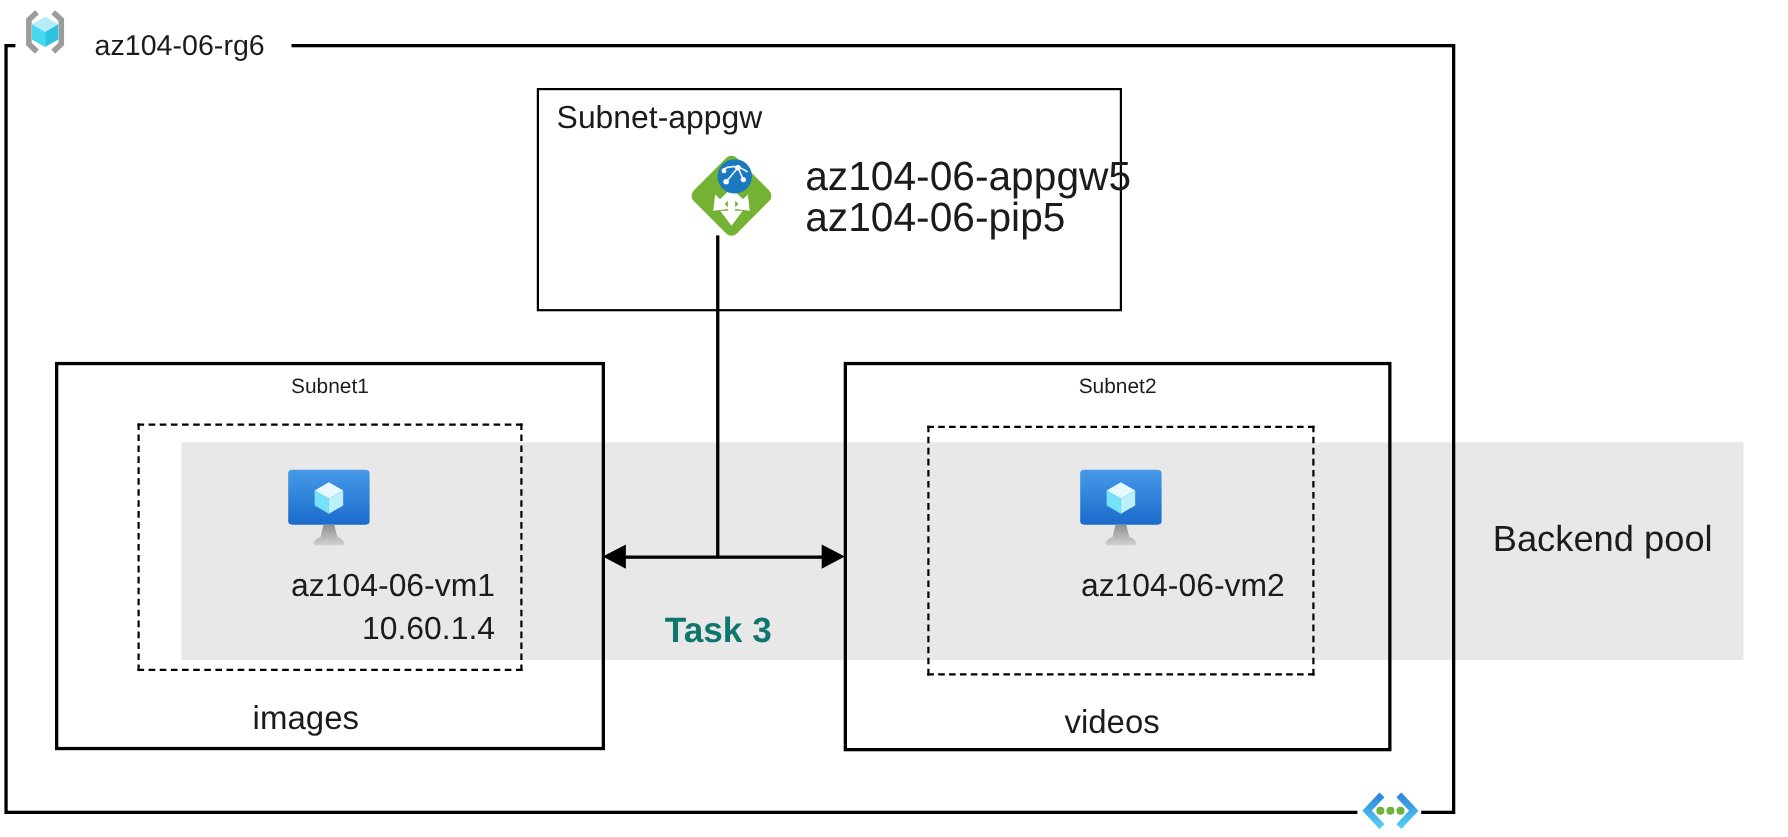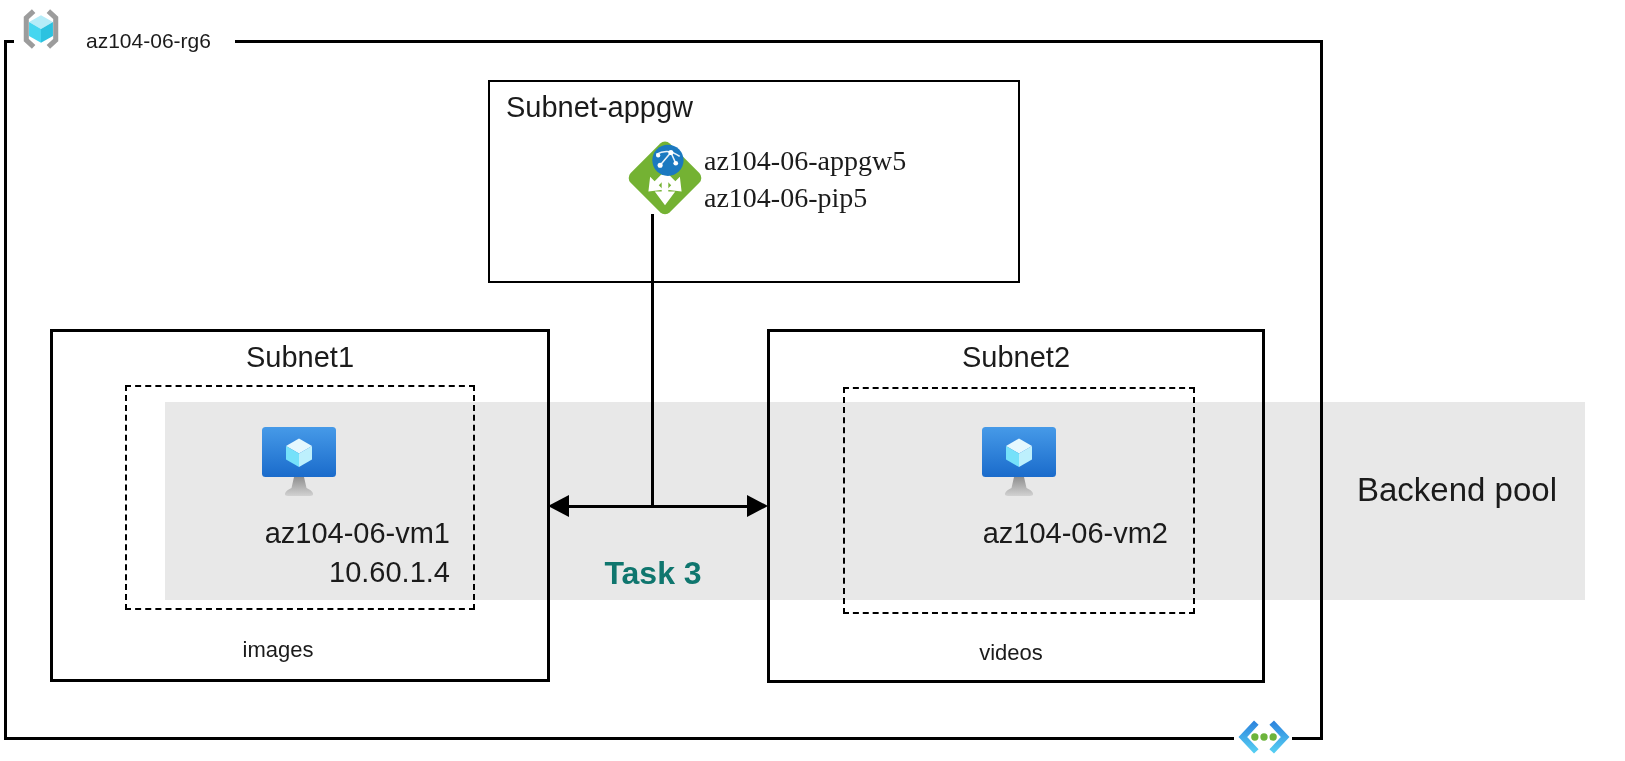--- a/index.html
+++ b/index.html
@@ -6,50 +6,50 @@
   #canvas{
     position:relative;width:1625px;height:761px;background:#fff;overflow:hidden;
     font-family:"Liberation Sans","DejaVu Sans",sans-serif;color:#1b1b1b;
   }
   .abs{position:absolute;}
   
   #band{left:165px;top:402px;width:1420px;height:198px;background:#e8e8e8;}
   
   #outer{left:4px;top:40px;width:1319px;height:700px;border:3px solid #000;box-sizing:border-box;}
   #rg-header{left:14px;top:6px;height:50px;display:flex;align-items:center;gap:22px;background:#fff;padding:0 24px 0 4px;}
-  #rg-label{font-size:21px;white-space:nowrap;margin-top:20px;}
+  #rg-label{font-size:26px;white-space:nowrap;margin-top:20px;}
   
   #appgw-box{left:475px;top:80px;width:532px;height:203px;border:2.5px solid #000;box-sizing:border-box;background:#fff;margin-left:13px;}
   #appgw-title{left:16px;top:9px;font-size:29px;}
   #appgw-icon{left:131px;top:48px;}
-  #appgw-lines{left:214px;top:60px;font-size:28px;line-height:37px;white-space:nowrap;font-family:Liberation Serif, serif;}
+  #appgw-lines{left:242px;top:60px;font-size:37px;line-height:37px;white-space:nowrap;}
   
   #vline{left:651px;top:214px;width:3px;height:292px;background:#000;}
   #harrow{left:566px;top:505px;width:186px;height:3px;background:#000;}
   .tri{width:0;height:0;border-top:11px solid transparent;border-bottom:11px solid transparent;}
   #tri-left{left:548px;top:495px;border-right:21px solid #000;}
   #tri-right{left:747px;top:495px;border-left:21px solid #000;}
   
   #task-label{left:558px;top:555px;width:190px;text-align:center;font-size:32px;font-weight:bold;color:#0f766e;}
   #backend-label{left:1326px;top:471px;width:262px;text-align:center;font-size:33px;}
   
   .subnet-box{border:3px solid #000;box-sizing:border-box;}
   #subnet1{left:50px;top:329px;width:500px;height:353px;}
   #subnet2{left:767px;top:329px;width:498px;height:354px;}
-  .subnet-title{position:absolute;left:0;top:9px;width:100%;text-align:center;font-size:29px;}
+  .subnet-title{position:absolute;left:0;top:9px;width:100%;text-align:center;font-size:19px;}
   .dashed{border:2.5px dashed #000;box-sizing:border-box;}
   #dashed1{left:125px;top:385px;width:350px;height:225px;}
   #dashed2{left:843px;top:387px;width:352px;height:227px;}
   .vm-icon{width:76px;height:72px;}
   #vm1-icon{left:261px;top:426px;}
   #vm2-icon{left:981px;top:426px;}
   .vm-labels{width:300px;text-align:right;font-size:29px;line-height:39px;white-space:nowrap;}
   #vm1-labels{left:150px;top:514px;}
   #vm2-labels{left:868px;top:514px;}
-  .app-label{width:300px;text-align:center;font-size:22px;}
+  .app-label{width:300px;text-align:center;font-size:30px;}
   #images-label{left:128px;top:637px;}
   #videos-label{left:861px;top:640px;}
   
   #vnet-patch{left:1234px;top:714px;width:58px;height:46px;background:#fff;}
   #vnet-icon{left:1238px;top:717px;}
 </style>
 </head>
 <body>
 
 <div id="canvas">

